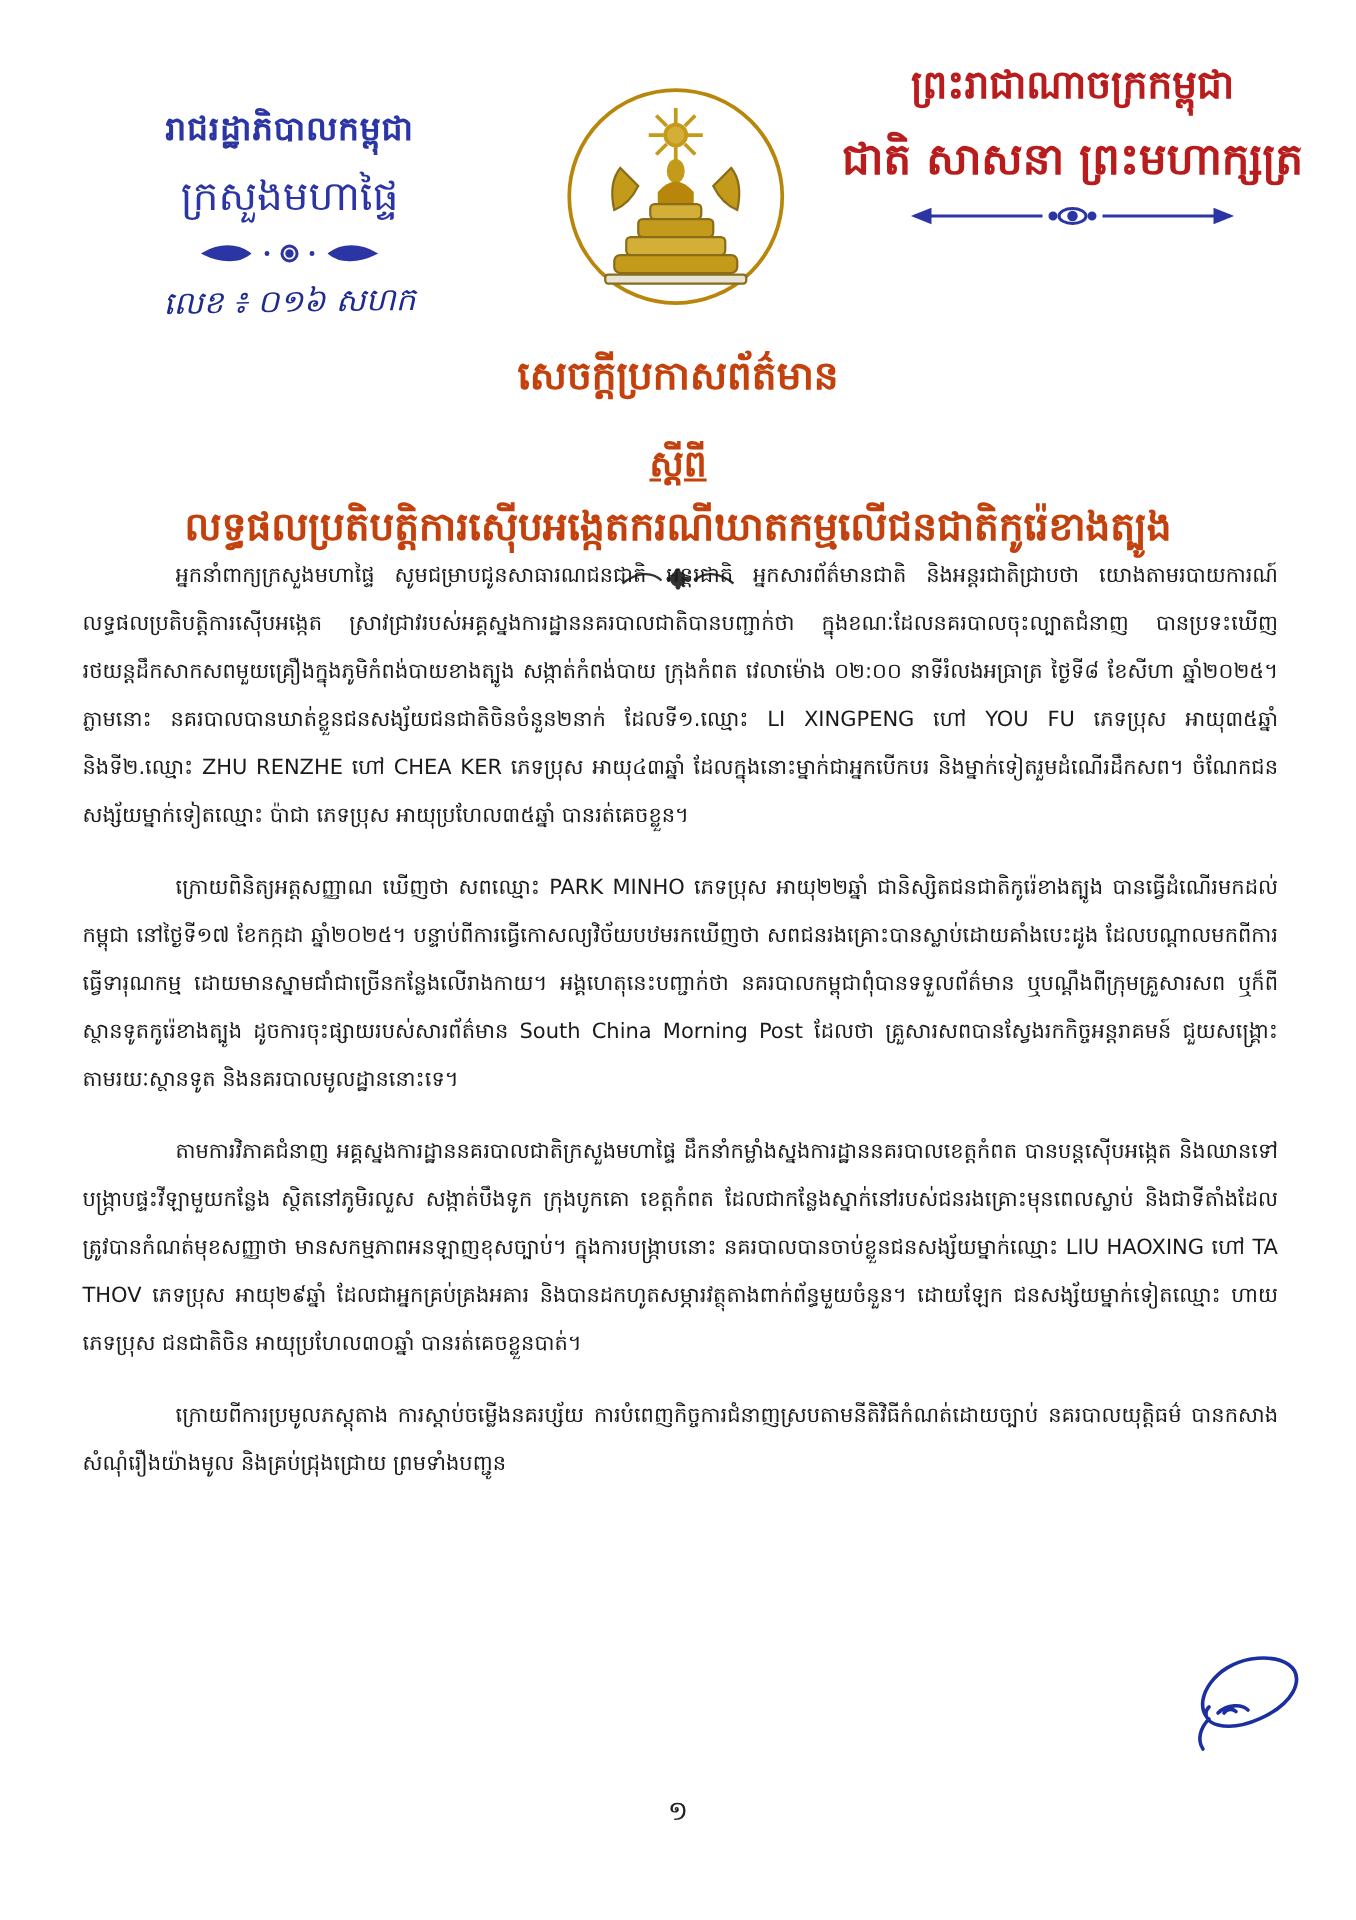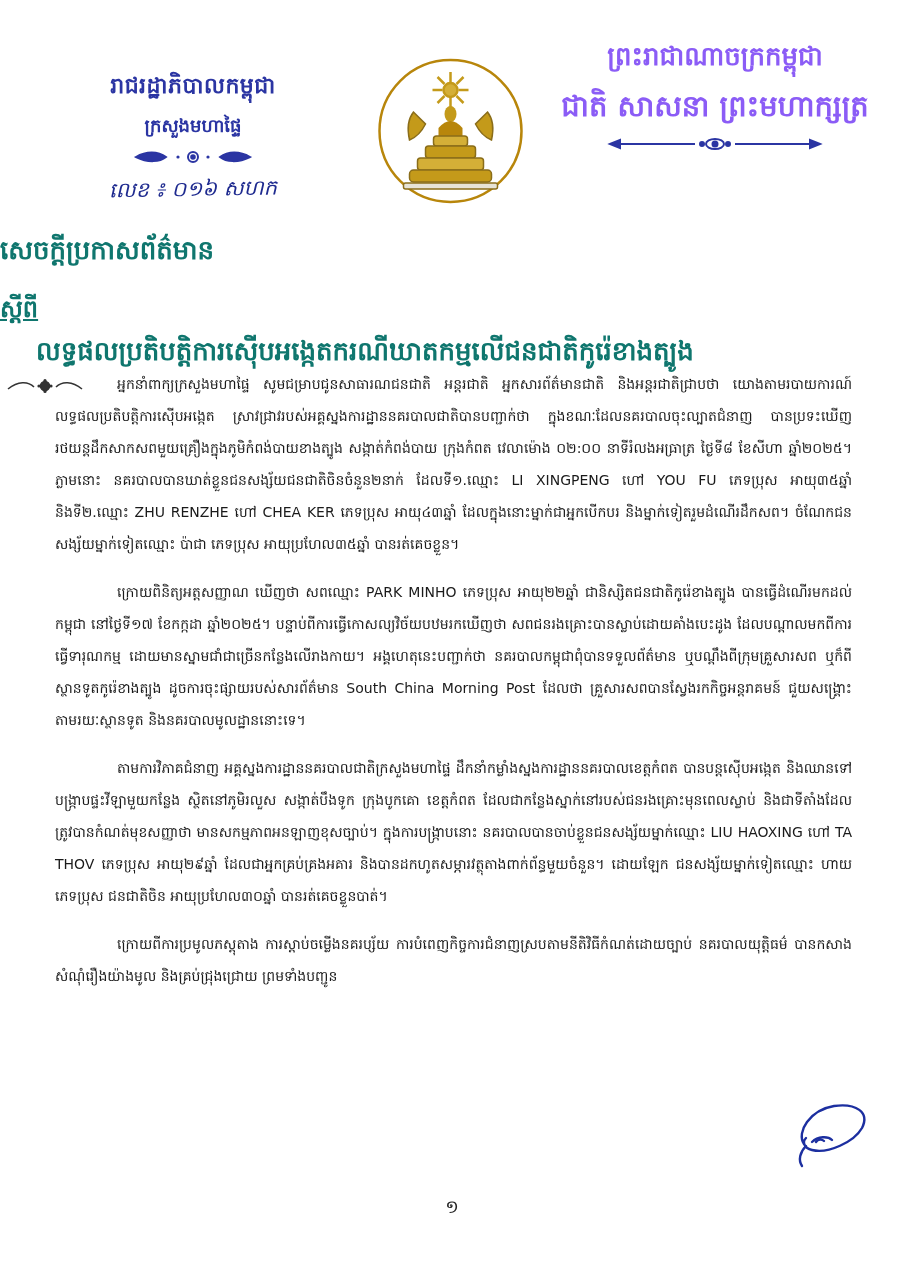--- a/index.html
+++ b/index.html
@@ -12,41 +12,41 @@
     font-family:"DejaVu Sans", sans-serif;
     color:#1a1a1a;
     overflow:hidden;
   }
   
   .hdr-left {
     position:absolute; left:58px; top:72px; width:270px;
     text-align:center; color:#2b35a3;
   }
   .hdr-left .l1 { font-size:22px; font-weight:bold; letter-spacing:.5px; }
-  .hdr-left .l2 { font-size:18px; font-weight:bold; margin-top:10px; }
+  .hdr-left .l2 { font-size:27px; font-weight:normal; margin-top:10px; }
   .hdr-left .orn { margin-top:8px; }
   .hdr-left .ref {
     margin-top:6px; font-family:"DejaVu Serif", serif;
     font-style:italic; font-size:21px; color:#1e2a8f;
     transform:rotate(-1deg);
   }
   .hdr-right {
     position:absolute; right:24px; top:40px; width:330px;
-    text-align:center; color:#8b5cf6;
+    text-align:center; color:#b91c1c;
   }
   .hdr-right .l1 { font-size:26px; font-weight:bold; }
   .hdr-right .l2 { font-size:29px; font-weight:bold; margin-top:10px; }
   .hdr-right .orn { margin-top:6px; }
   .emblem {
     position:absolute; left:50%; top:56px; transform:translateX(-51%);
   }
   
   .title-block {
     position:absolute; left:0; right:0; top:234px;
-    text-align:left; color:#0f766e;
+    text-align:center; color:#c2410c;
   }
   .title-block .t1 { font-size:26px; font-weight:bold; }
   .title-block .t2 { font-size:24px; font-weight:bold; margin-top:22px;text-decoration:underline; }
   .title-block .t3 { font-size:26px; font-weight:bold; margin-top:6px; padding:0 36px; }
   .title-block .flourish { margin-top:4px; }
   
   .body-text {
     position:absolute; left:55px; right:52px; top:368px;
     font-size:14px; line-height:32px;
     text-align:justify;

